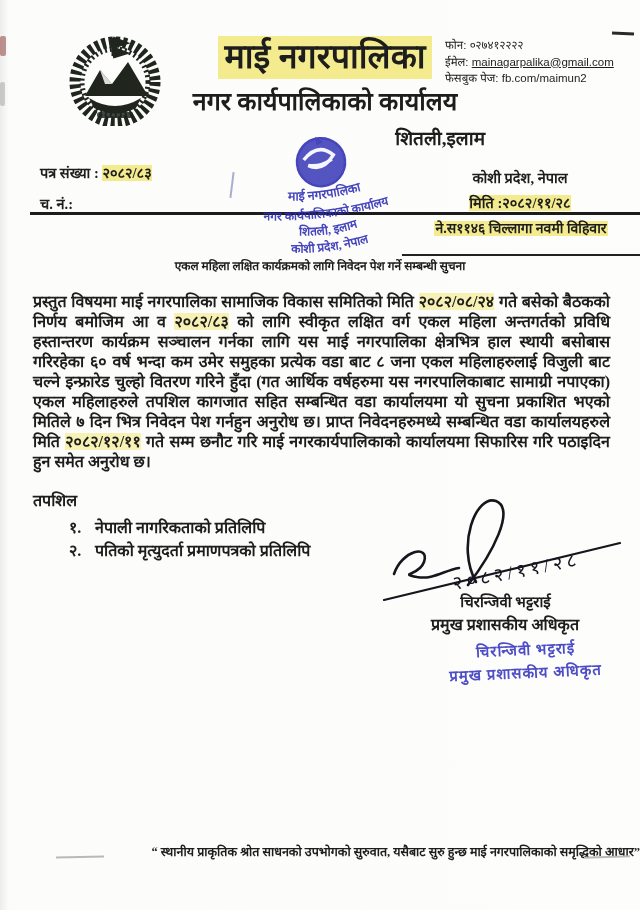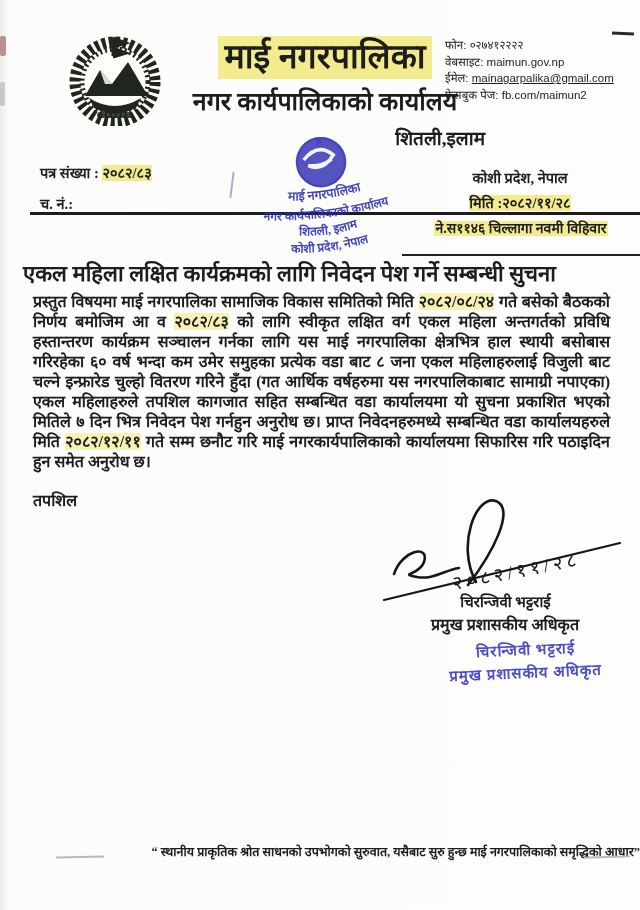--- a/index.html
+++ b/index.html
@@ -30,21 +30,21 @@
   .ref-right{position:absolute;left:420px;top:167px;width:200px;text-align:center;font-size:14.5px;font-weight:bold;}
   .ref-right .line2{margin-top:5px;}
   .rule{position:absolute;left:30px;top:212px;width:610px;height:3px;background:#1c1c1c;}
   .sambat{position:absolute;left:402px;top:218px;width:238px;text-align:center;font-size:14px;font-weight:bold;border-bottom:2px solid #222;padding-bottom:17px;}
   .sambat span{padding:0 2px;}
 
   
   .seal{position:absolute;left:236px;top:134px;width:178px;height:132px;transform:rotate(-6deg);opacity:.88;}
 
   
-  .subject{position:absolute;left:0;top:257px;width:556px;text-align:right;font-size:22px;font-weight:bold;}
+  .subject{position:absolute;left:0;top:257px;width:640px;text-align:center;font-size:12px;font-weight:bold;}
   .main-text{position:absolute;left:33px;top:292px;width:577px;font-size:16px;line-height:20px;text-align:justify;font-weight:bold;}
   .tapasil{margin-top:20px;font-weight:bold;font-family:Liberation Mono, monospace;}
   .dlist{margin-top:6px;}
   .dlist .item{padding-left:36px;margin-top:3px;font-weight:bold;}
   .dlist .num{display:inline-block;width:22px;}
 
   
   .sig-art{position:absolute;left:380px;top:488px;width:248px;height:120px;}
   .sig-name{position:absolute;left:398px;top:591px;width:215px;text-align:center;font-size:15px;font-weight:bold;}
   .sig-desig{position:absolute;left:390px;top:613px;width:230px;text-align:center;font-size:16px;font-weight:bold;}
@@ -91,24 +91,20 @@
     <div class="office">नगर कार्यपालिकाको कार्यालय</div>
     <div class="addr">शितली,इलाम</div>
   </div>
 
   <div class="contact">
     <div class="row">
       <span>फोन:</span>
       <span>०२७४१२२२२</span>
     </div>
     <div class="row">
-      <span>वेबसाइट:</span>
-      <span>maimun.gov.np</span>
-    </div>
-    <div class="row">
       <span>ईमेल:</span>
       <span class="u">mainagarpalika@gmail.com</span>
     </div>
     <div class="row">
       <span>फेसबुक पेज:</span>
       <span>fb.com/maimun2</span>
     </div>
   </div>
 
   <div class="ref-left">
@@ -151,20 +147,30 @@
       <text font-size="12"><textPath href="#arc3" startOffset="50%" text-anchor="middle">शितली, इलाम</textPath></text>
       <text font-size="12"><textPath href="#arc4" startOffset="50%" text-anchor="middle">कोशी प्रदेश, नेपाल</textPath></text>
     </g>
   </svg>
 
   <div class="subject">एकल महिला लक्षित कार्यक्रमको लागि निवेदन पेश गर्ने सम्बन्धी सुचना</div>
 
   <div class="main-text">
     <div id="body-paragraph"><span>प्रस्तुत विषयमा माई नगरपालिका सामाजिक विकास समितिको मिति </span><span class="hl-soft">२०८२/०८/२४</span><span> गते बसेको बैठकको निर्णय बमोजिम आ व </span><span class="hl-soft">२०८२/८३</span><span> को लागि स्वीकृत लक्षित वर्ग एकल महिला अन्तगर्तको प्रविधि हस्तान्तरण कार्यक्रम सञ्चालन गर्नका लागि यस माई नगरपालिका क्षेत्रभित्र हाल स्थायी बसोबास गरिरहेका ६० वर्ष भन्दा कम उमेर समुहका प्रत्येक वडा बाट ८ जना एकल महिलाहरुलाई विजुली बाट चल्ने इन्फ्रारेड चुल्हो वितरण गरिने हुँदा (गत आर्थिक वर्षहरुमा यस नगरपालिकाबाट सामाग्री नपाएका) एकल महिलाहरुले तपशिल कागजात सहित सम्बन्धित वडा कार्यालयमा यो सुचना प्रकाशित भएको मितिले ७ दिन भित्र निवेदन पेश गर्नहुन अनुरोध छ। प्राप्त निवेदनहरुमध्ये सम्बन्धित वडा कार्यालयहरुले मिति </span><span class="hl-soft">२०८२/१२/११</span><span> गते सम्म छनौट गरि  माई नगरकार्यपालिकाको  कार्यालयमा सिफारिस  गरि पठाइदिन हुन समेत अनुरोध छ।</span></div>
     <div class="tapasil">तपशिल</div>
+    <div class="dlist">
+      <div class="item">
+        <span class="num">१.</span>
+        <span>नेपाली नागरिकताको प्रतिलिपि</span>
+      </div>
+      <div class="item">
+        <span class="num">२.</span>
+        <span>पतिको मृत्युदर्ता प्रमाणपत्रको प्रतिलिपि</span>
+      </div>
+    </div>
   </div>
 
   <svg class="sig-art" viewBox="0 0 248 120">
     <g stroke="#16161d" fill="none" stroke-width="2.6" stroke-linecap="round">
       <path d="M14,86 c8,-24 36,-30 30,-12 c-5,14 -26,11 -7,15 c16,3 28,-7 42,-9"></path>
       <path d="M96,94 C76,58 96,6 116,13 C136,21 112,66 88,97"></path>
       <path d="M4,112 L240,55" stroke-width="2.2"></path>
     </g>
     <text x="74" y="102" transform="rotate(-11 74 102)" font-size="19" letter-spacing="4" fill="#15151f">२०८२/११/२८</text>
   </svg>

